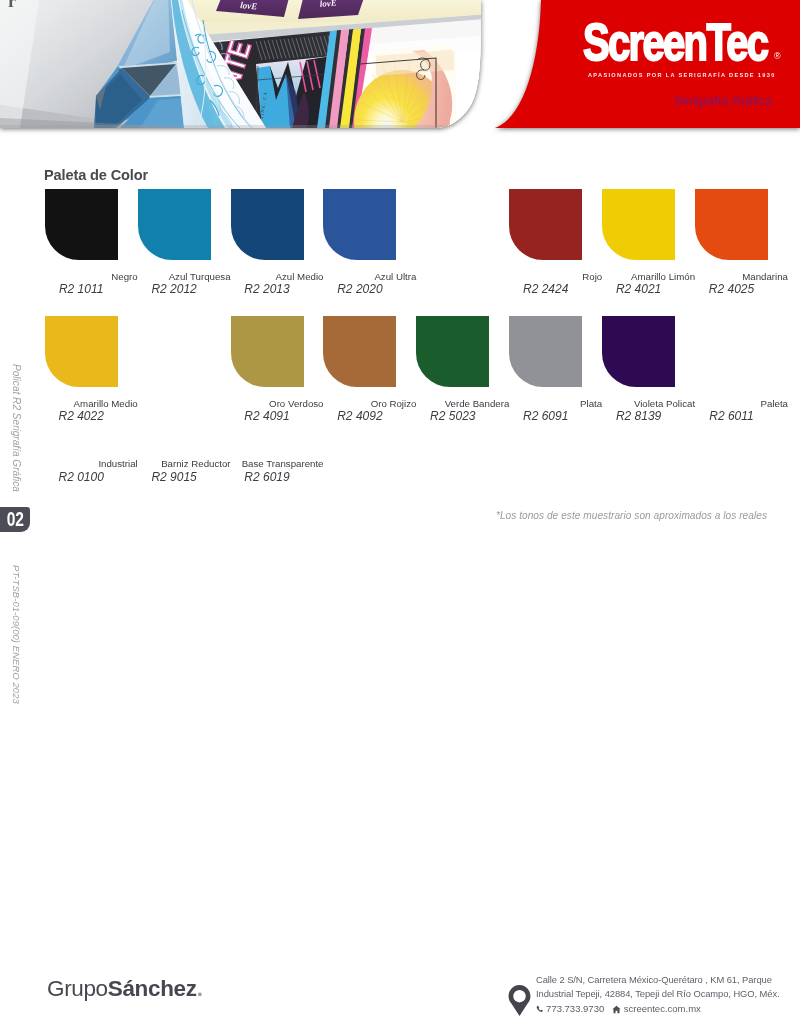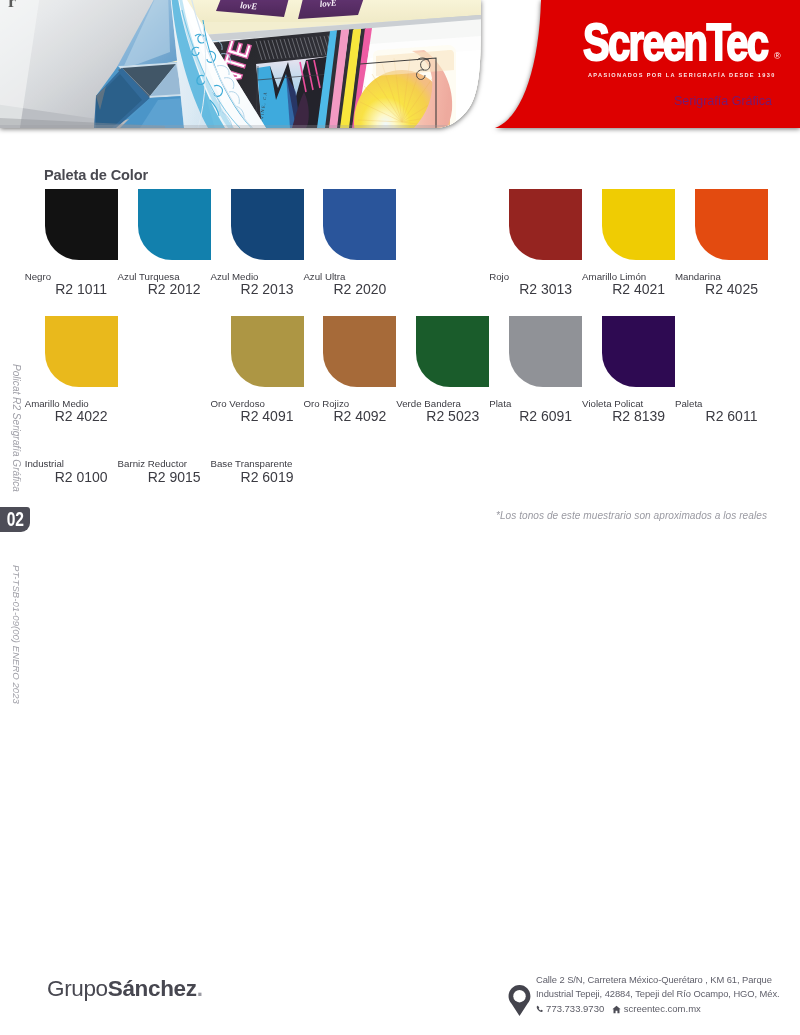--- a/index.html
+++ b/index.html
@@ -32,24 +32,24 @@
 
   
   .sect-title { position:absolute; left:44px; top:167px; font-size:14.6px;
                 font-weight:bold; color:#494950; letter-spacing:-0.15px; }
 
   
   .palette { position:absolute; left:0; top:0; width:800px; height:500px; }
   .sw-cell { position:absolute; width:73px; }
   .sw-chip { width:73px; height:71px; border-bottom-left-radius:34px; }
   .sw-chip.empty { background:transparent; }
-  .sw-name { position:absolute; left:-20px; width:113px; text-align:left;
+  .sw-name { position:absolute; left:-20px; width:113px; text-align:right;
              font-size:9.7px; color:#3b3b42; line-height:12px; white-space:nowrap; }
   .sw-code { position:absolute; left:-20px; width:113px; text-align:center;
-             font-size:14px; color:#3b3b42; line-height:12px; white-space:nowrap; }
+             font-size:12px; color:#3b3b42; line-height:12px; white-space:nowrap;font-style:italic; }
 
   
   .note { position:absolute; right:33px; top:510px; font-size:10.1px; font-style:italic;
           color:#9a9aa2; letter-spacing:0.05px; }
 
   
   .side-top { position:absolute; left:22px; top:364px;
               transform:rotate(90deg); transform-origin:left top;
               font-size:10.1px; font-style:italic; color:#a0a0a8;
               white-space:nowrap; line-height:12px; }
@@ -365,21 +365,21 @@
         <div class="sw-code" style="top: 94px;">R2 2013</div>
       </div>
       <div class="sw-cell" style="left: 323.4px; top: 188.6px;">
         <div class="sw-chip" style="background: rgb(42, 85, 155);"></div>
         <div class="sw-name" style="top: 82px;">Azul Ultra</div>
         <div class="sw-code" style="top: 94px;">R2 2020</div>
       </div>
       <div class="sw-cell" style="left: 509.2px; top: 188.6px;">
         <div class="sw-chip" style="background: rgb(149, 36, 32);"></div>
         <div class="sw-name" style="top: 82px;">Rojo</div>
-        <div class="sw-code" style="top: 94px;">R2 3013</div>
+        <div class="sw-code" style="top: 94px;">R2 2424</div>
       </div>
       <div class="sw-cell" style="left: 602.1px; top: 188.6px;">
         <div class="sw-chip" style="background: rgb(239, 204, 3);"></div>
         <div class="sw-name" style="top: 82px;">Amarillo Limón</div>
         <div class="sw-code" style="top: 94px; text-align: center;">R2 4021</div>
       </div>
       <div class="sw-cell" style="left: 695px; top: 188.6px;">
         <div class="sw-chip" style="background: rgb(227, 75, 16);"></div>
         <div class="sw-name" style="top: 82px;">Mandarina</div>
         <div class="sw-code" style="top: 94px;">R2 4025</div>

